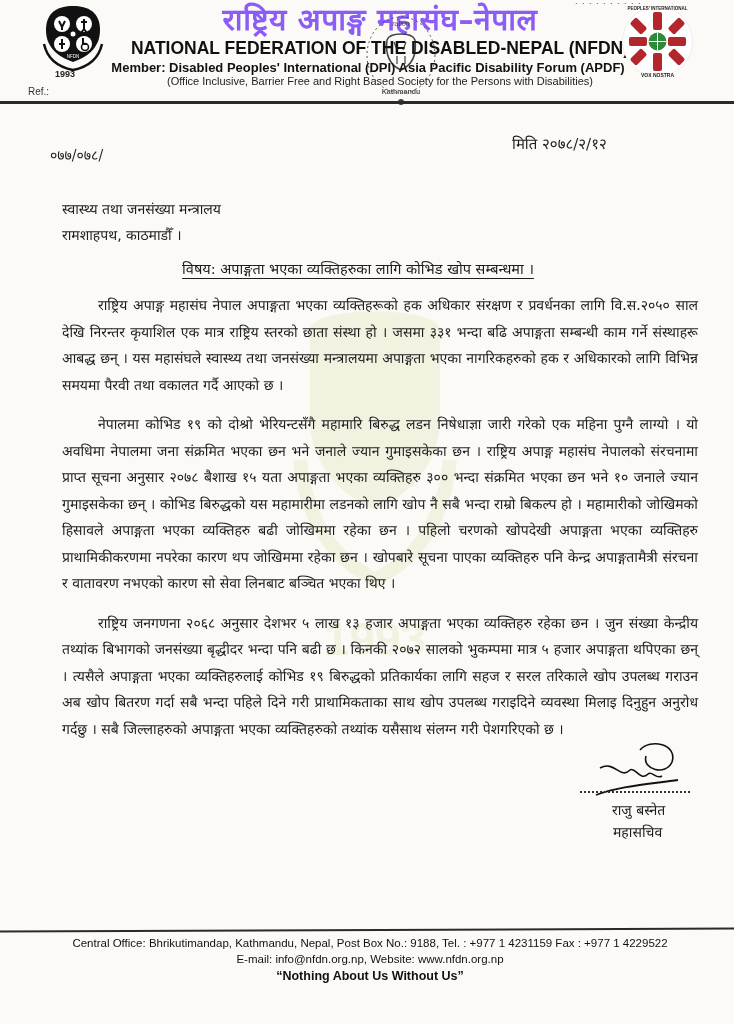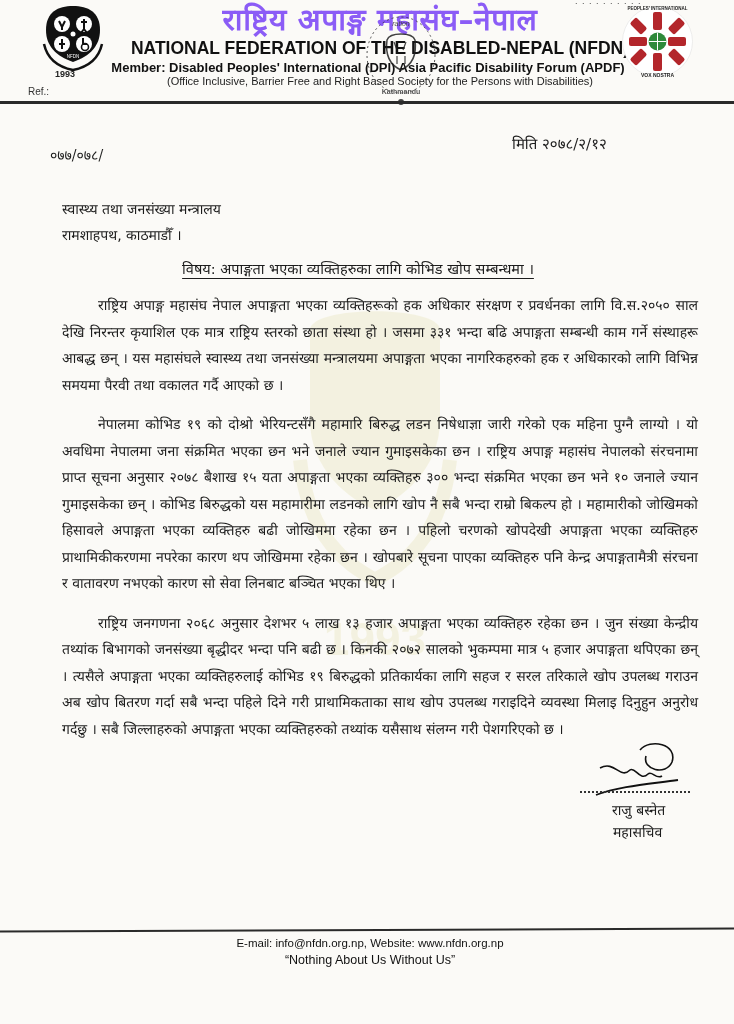--- a/index.html
+++ b/index.html
@@ -44,21 +44,21 @@
   .signature { position: absolute; left: 590px; top: 740px; width: 90px; height: 60px; }
   .sig-dots { position: absolute; left: 580px; top: 791px; width: 110px; border-top: 2px dotted #333; }
   .signer-name { position: absolute; left: 612px; top: 800px; font-size: 14px; }
   .signer-title { position: absolute; left: 613px; top: 822px; font-size: 14px; }
 
   
   .footer-rule { position: absolute; left: 0; top: 929px; width: 734px; height: 2px; background: #2a2a2a; transform: rotate(-0.25deg); }
   .footer { position: absolute; left: 30px; top: 935px; width: 680px; text-align: center; font-family: "Liberation Sans", sans-serif; color: #111; }
   .footer .addr { font-size: 11.5px; line-height: 16px; }
   .footer .contact { font-size: 11.5px; line-height: 16px; }
-  .footer .motto { font-size: 12.5px; font-weight: normal; line-height: 18px; }
+  .footer .motto { font-size: 12.5px; font-weight: bold; line-height: 18px; }
 </style>
 </head>
 <body>
 
 <div class="page">
 
   <div class="top-note">. . . . . . . . . .</div>
 
   <svg class="logo-left" viewBox="0 0 70 68">
     <path d="M35 2 C50 2 62 8 62 26 C62 42 52 52 35 58 C18 52 8 42 8 26 C8 8 20 2 35 2 Z" fill="#111"></path>
@@ -138,16 +138,17 @@
     <path d="M50 10 C60 -2 88 4 82 22 C76 36 52 30 56 16" stroke="#111" stroke-width="1.6" fill="none"></path>
     <path d="M10 28 C25 20 30 40 40 30 C45 26 50 42 58 34 C62 30 66 40 72 36" stroke="#111" stroke-width="1.6" fill="none"></path>
     <path d="M6 55 C30 46 60 44 88 40" stroke="#111" stroke-width="1.8" fill="none"></path>
   </svg>
   <div class="sig-dots"></div>
   <div class="signer-name">राजु बस्नेत</div>
   <div class="signer-title">महासचिव</div>
 
   <div class="footer-rule"></div>
   <div class="footer">
+    <div class="addr">Central Office: Bhrikutimandap, Kathmandu, Nepal, Post Box No.: 9188, Tel. : +977 1 4231159 Fax : +977 1 4229522</div>
     <div class="contact">E-mail: info@nfdn.org.np, Website: www.nfdn.org.np</div>
     <div class="motto">“Nothing About Us Without Us”</div>
   </div>
 </div>
 
 </body></html>

